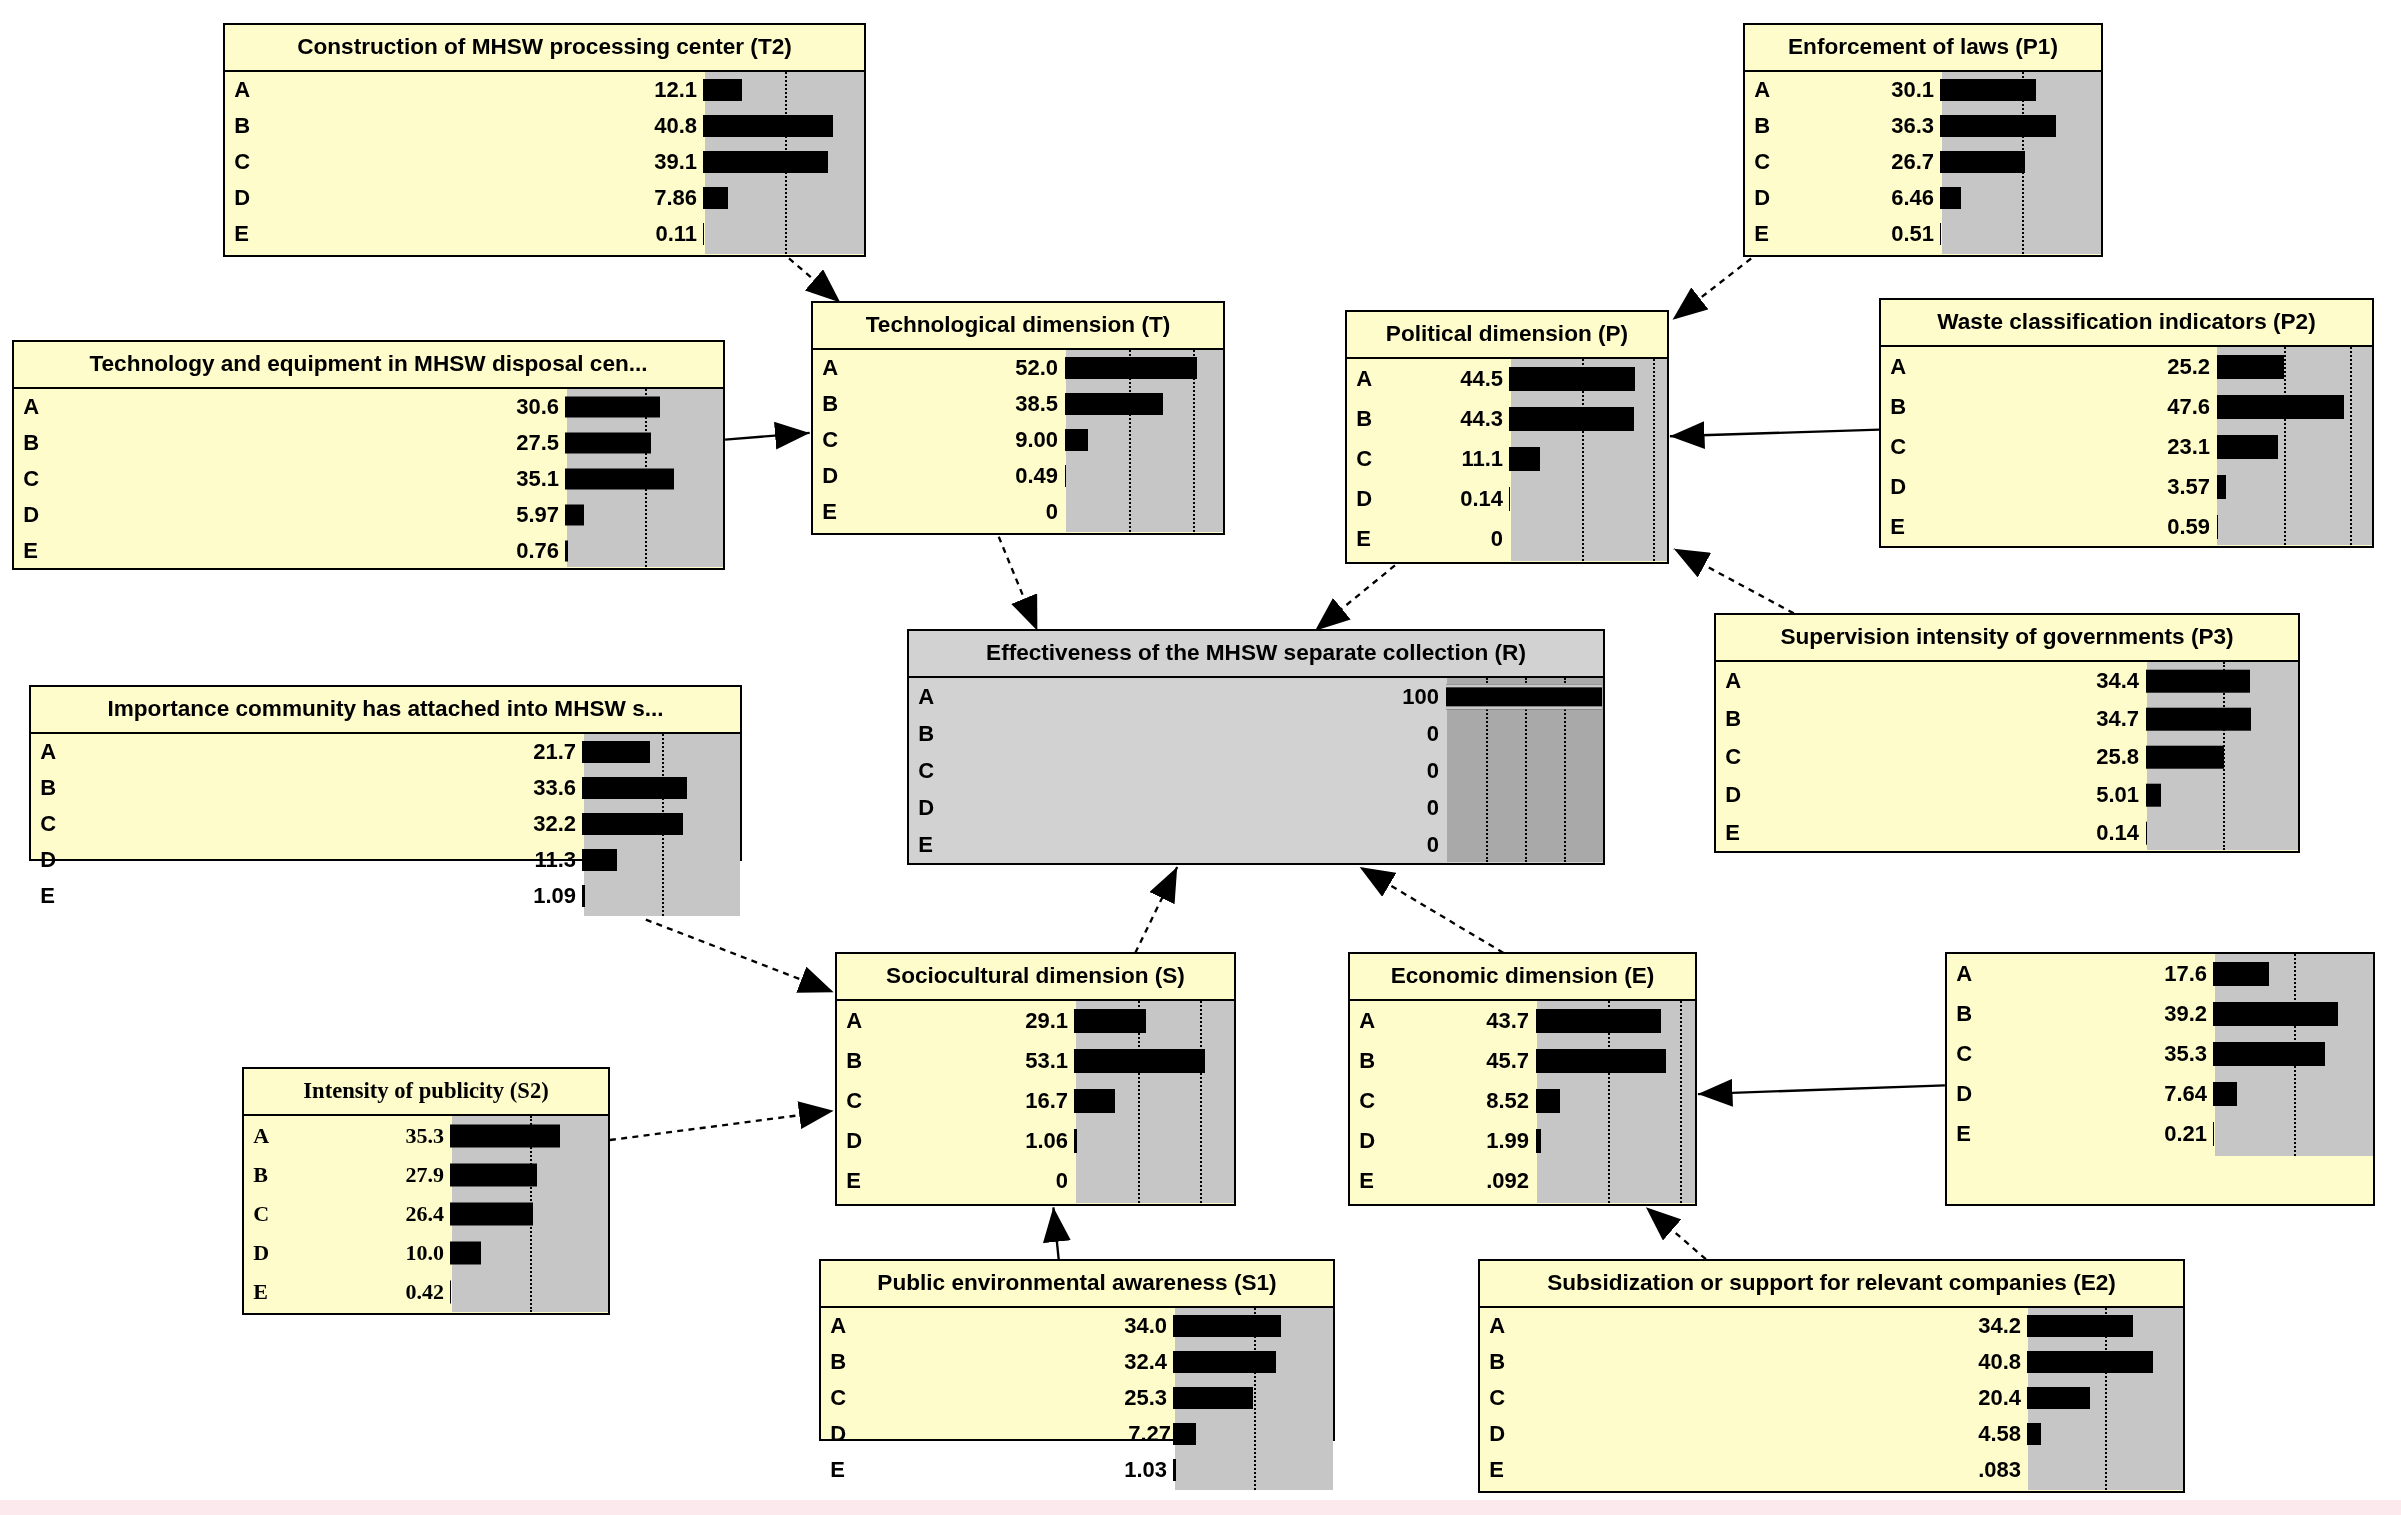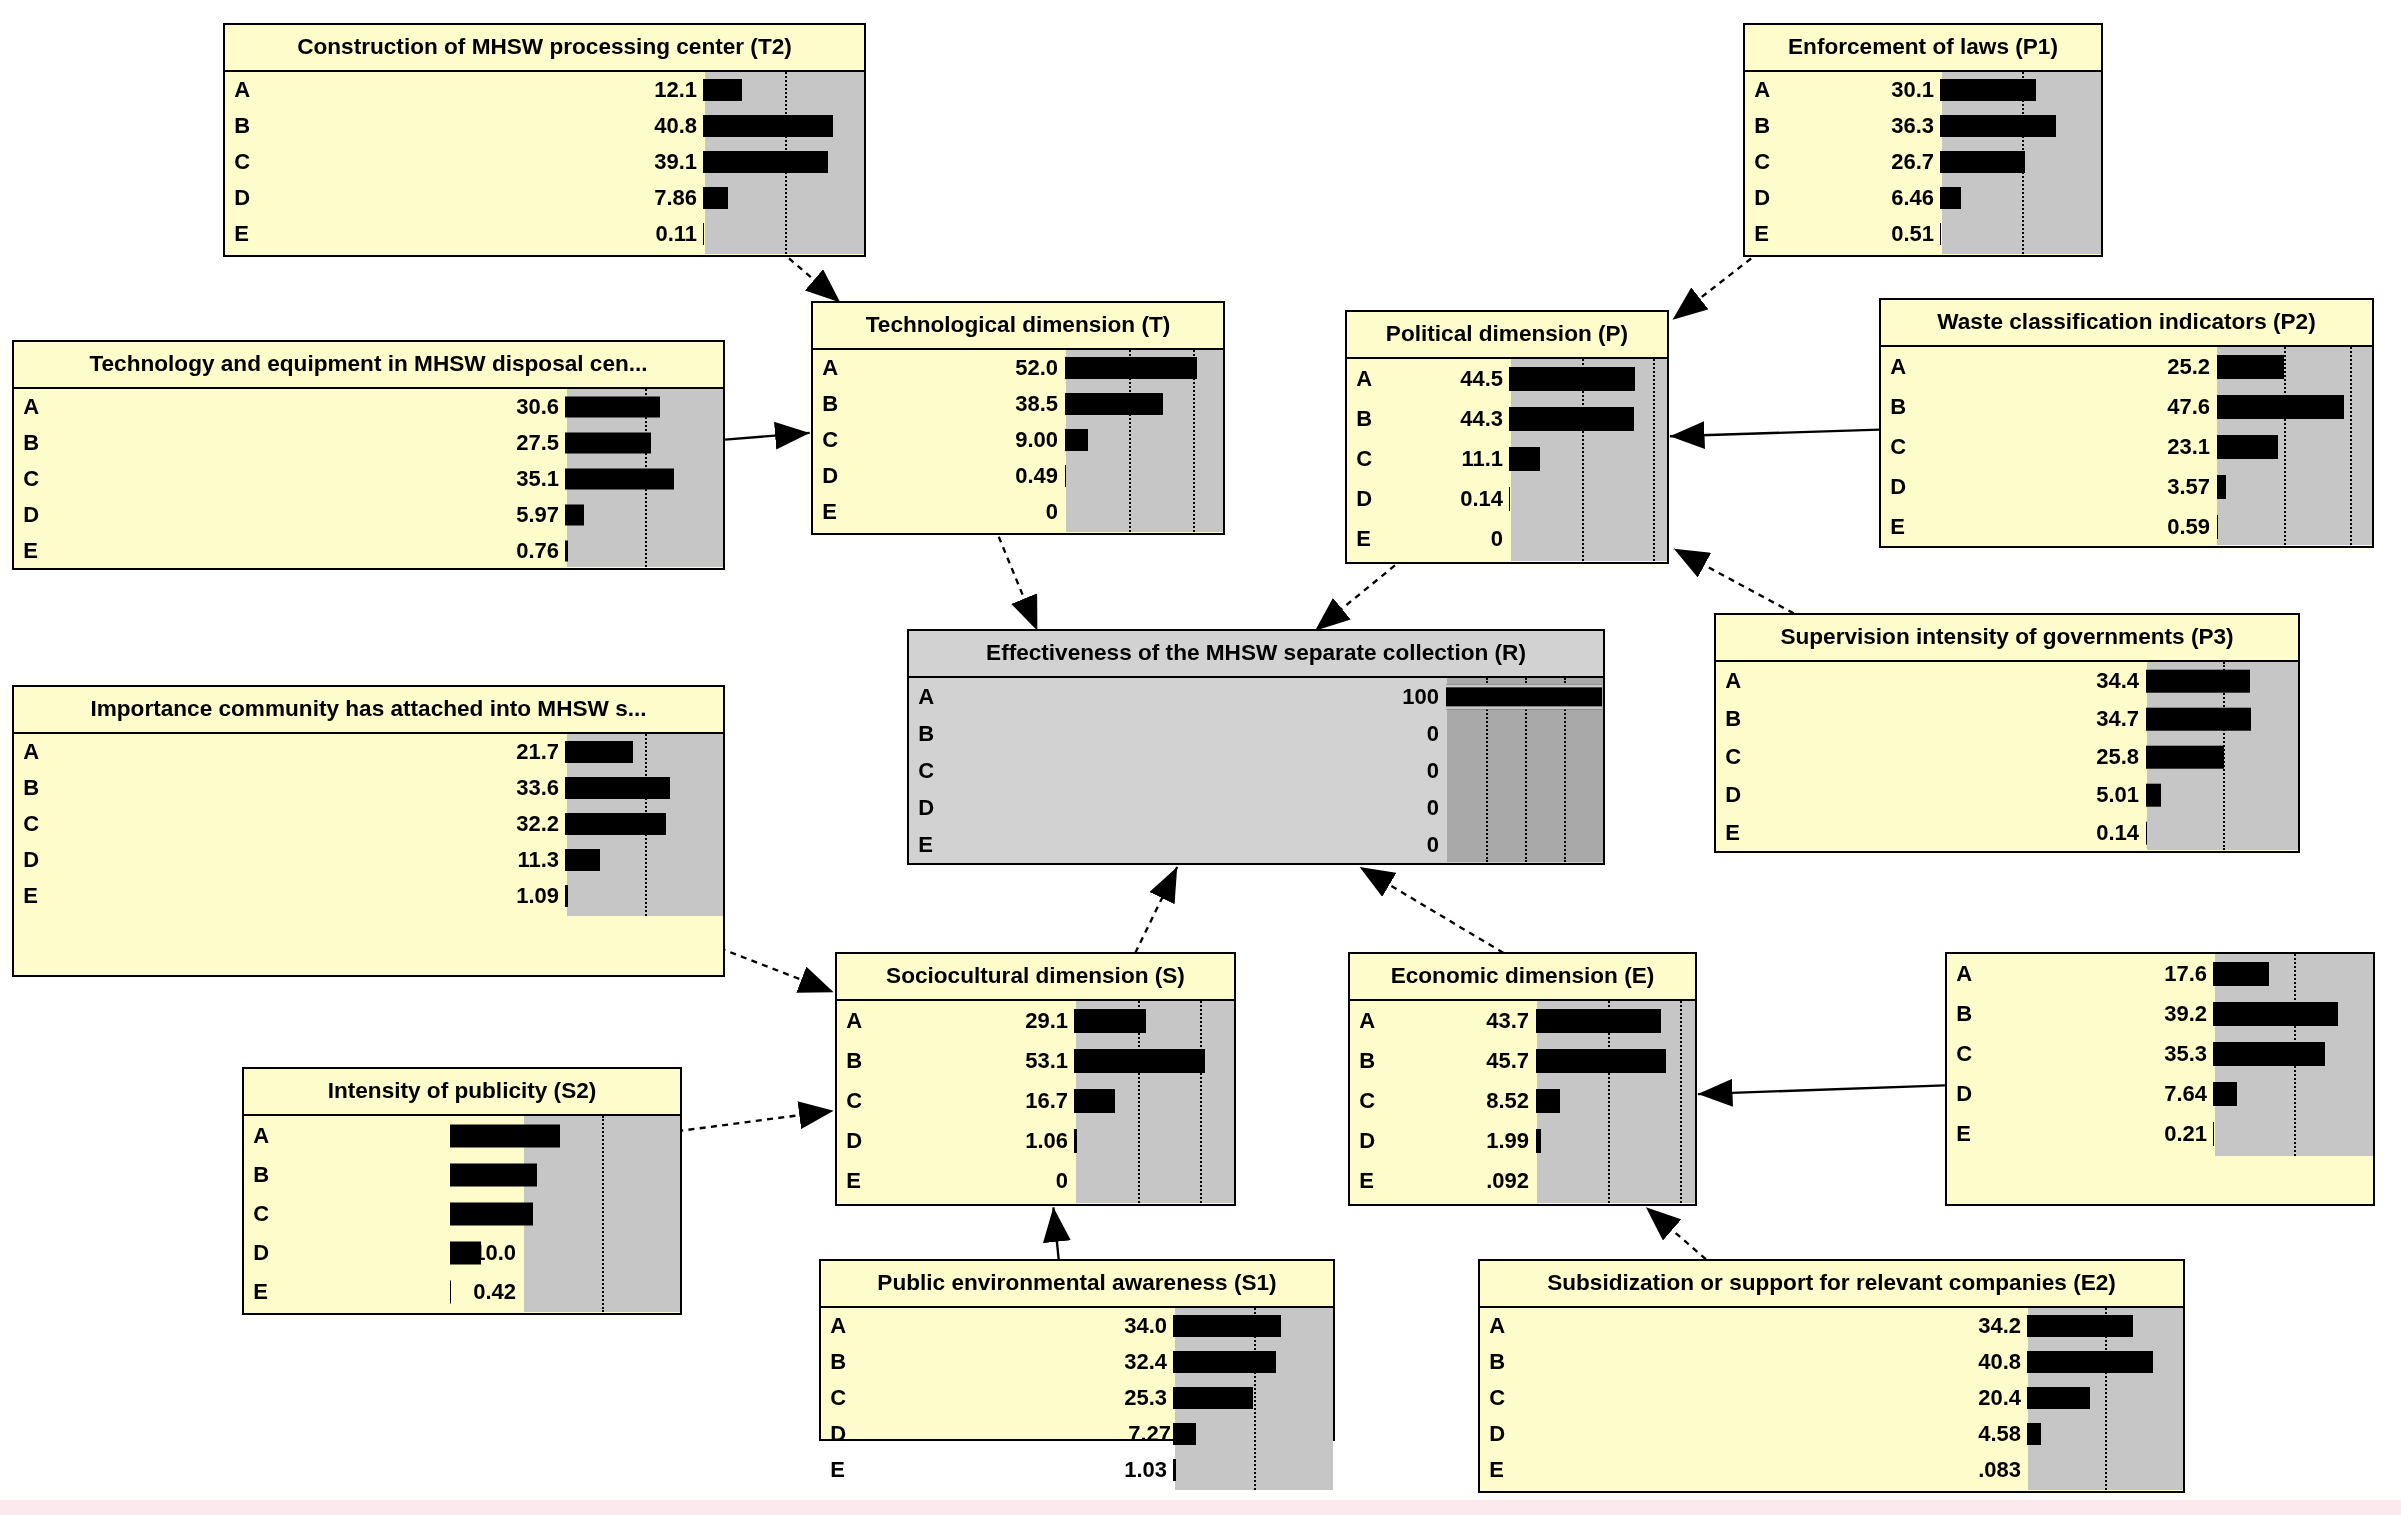--- a/index.html
+++ b/index.html
@@ -239,21 +239,21 @@
           <span class="row-value" style="right: 162px;">3.57</span>
           <div class="belief-bar" style="left: 336px; width: 9.3px; height: 24px; background: rgb(0, 0, 0);"></div>
         </div>
         <div class="belief-row" style="height: 40px;">
           <span class="row-label">E</span>
           <span class="row-value" style="right: 162px;">0.59</span>
           <div class="belief-bar" style="left: 336px; width: 1.3px; height: 24px; background: rgb(0, 0, 0);"></div>
         </div>
       </div>
     </div>
-    <div class="node" style="left: 12px; top: 685px; width: 713px; height: 292px; background: rgb(255, 252, 203); border-color: rgb(0, 0, 0);">
+    <div class="node" style="left: 29px; top: 685px; width: 713px; height: 176px; background: rgb(255, 252, 203); border-color: rgb(0, 0, 0);">
       <div class="node-title">Importance community has attached into MHSW s...</div>
       <div class="node-body" style="height: 182px;">
         <div class="bar-zone" style="width: 156px; background: rgb(198, 198, 198);">
           <div class="gridline" style="left: 78px; border-left-color: rgb(0, 0, 0);"></div>
         </div>
         <div class="belief-row" style="height: 36px;">
           <span class="row-label">A</span>
           <span class="row-value" style="right: 164px;">21.7</span>
           <div class="belief-bar" style="left: 551px; width: 68px; height: 22px; background: rgb(0, 0, 0);"></div>
         </div>
@@ -434,21 +434,21 @@
           <span class="row-value" style="right: 166px;">7.64</span>
           <div class="belief-bar" style="left: 266px; width: 24px; height: 24px; background: rgb(0, 0, 0);"></div>
         </div>
         <div class="belief-row" style="height: 40px;">
           <span class="row-label">E</span>
           <span class="row-value" style="right: 166px;">0.21</span>
           <div class="belief-bar" style="left: 266px; width: 0.7px; height: 24px; background: rgb(0, 0, 0);"></div>
         </div>
       </div>
     </div>
-    <div class="node" style="left: 242px; top: 1067px; width: 440px; height: 248px; background: rgb(255, 252, 203); border-color: rgb(0, 0, 0);">
+    <div class="node" style="left: 242px; top: 1067px; width: 368px; height: 248px; background: rgb(255, 252, 203); border-color: rgb(0, 0, 0); font-family: Liberation Serif, serif;">
       <div class="node-title">Intensity of publicity (S2)</div>
       <div class="node-body" style="height: 196px;">
         <div class="bar-zone" style="width: 156px; background: rgb(198, 198, 198);">
           <div class="gridline" style="left: 78px; border-left-color: rgb(0, 0, 0);"></div>
         </div>
         <div class="belief-row" style="height: 39px;">
           <span class="row-label">A</span>
           <span class="row-value" style="right: 164px;">35.3</span>
           <div class="belief-bar" style="left: 206px; width: 110px; height: 23px; background: rgb(0, 0, 0);"></div>
         </div>

